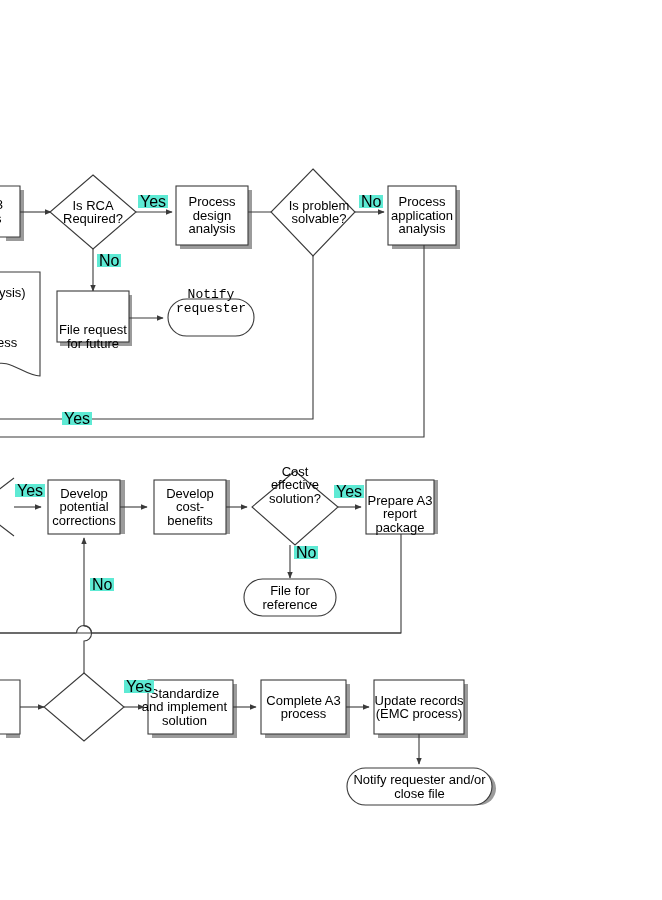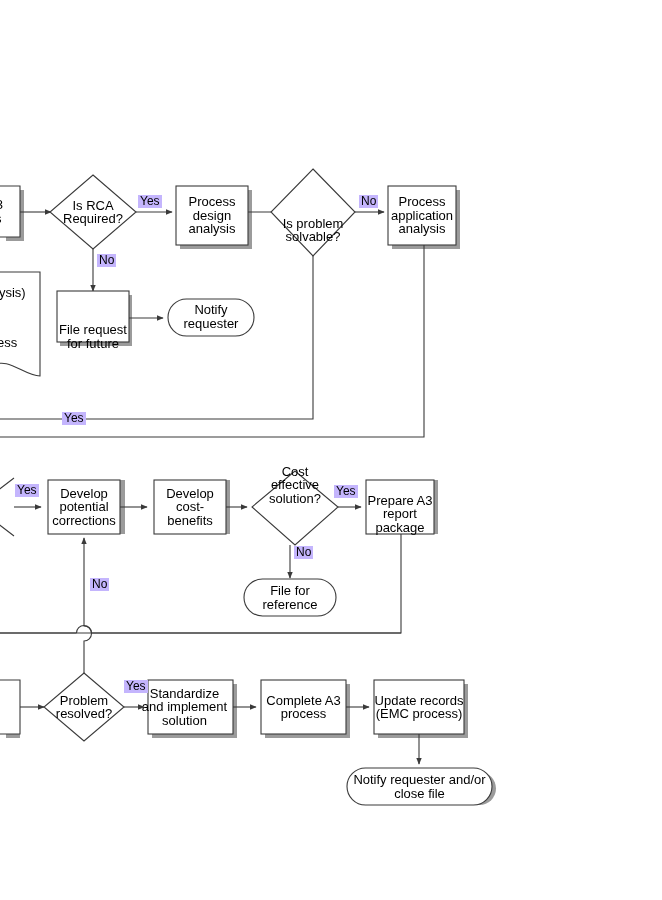--- a/index.html
+++ b/index.html
@@ -33,24 +33,24 @@
     font-family: "Liberation Sans", sans-serif;
     font-size: 13px;
     line-height: 13.5px;
     color: #000000;
     pointer-events: none;
     white-space: pre-line;
   }
   .edge-label {
     position: absolute;
     font-family: "Liberation Sans", sans-serif;
-    font-size: 12px;
+    font-size: 16px;
     line-height: 13px;
     color: #000000;
-    background: #c4b5fd;
+    background: #5eead4;
     padding: 0 2px;
     white-space: nowrap;
   }
   .shape-rect {
     fill: #ffffff;
     stroke: #3a3a3a;
     stroke-width: 1.1;
   }
   .shape-diamond {
     fill: #ffffff;
@@ -199,57 +199,55 @@
   <div class="node-label" style="left:-30px; top:186px; width:50px; height:51px;">A3
 ss</div>
 
   <div class="node-label" style="left:50px; top:191px; width:86px; height:42px;">Is RCA
 Required?</div>
 
   <div class="node-label" style="left:176px; top:186px; width:72px; height:59px;">Process
 design
 analysis</div>
 
-  <div class="node-label" style="left:269px; top:191px; width:88px; height:42px;margin-top:18px;">Is problem
+  <div class="node-label" style="left:275px; top:191px; width:88px; height:42px;">Is problem
 solvable?</div>
 
   <div class="node-label" style="left:388px; top:186px; width:68px; height:59px;">Process
 application
 analysis</div>
 
   <div class="node-label" style="left:-40px; top:286px; width:80px; height:62px; line-height:25px;">analysis)
 
 eness</div>
 
   <div class="node-label" style="left:57px; top:291px; width:72px; height:51px;margin-top:20px;">File request
 for future</div>
 
-  <div class="node-label" style="left:168px; top:298px; width:86px; height:37px;">Notify requester</div>
+  <div class="node-label" style="left:168px; top:283px; width:86px; height:37px;font-family:Liberation Mono, monospace;">Notify requester</div>
 
   <div class="node-label" style="left:48px; top:480px; width:72px; height:54px;">Develop
 potential
 corrections</div>
 
   <div class="node-label" style="left:154px; top:480px; width:72px; height:54px;">Develop
 cost-
 benefits</div>
 
   <div class="node-label" style="left:252px; top:457px; width:86px; height:56px;">Cost
 effective
 solution?</div>
 
   <div class="node-label" style="left:366px; top:480px; width:68px; height:68px;">Prepare A3
 report
 package</div>
 
   <div class="node-label" style="left:244px; top:579px; width:92px; height:37px;">File for
 reference</div>
 
-  <div class="node-label" style="left:42px; top:687px; width:84px; height:40px;">Problem
-resolved?</div>
 
   <div class="node-label" style="left:140px; top:680px; width:89px; height:54px;">Standardize
 and implement
 solution</div>
 
   <div class="node-label" style="left:261px; top:680px; width:85px; height:54px;">Complete A3
 process</div>
 
   <div class="node-label" style="left:372px; top:680px; width:94px; height:54px;">Update records
 (EMC process)</div>

